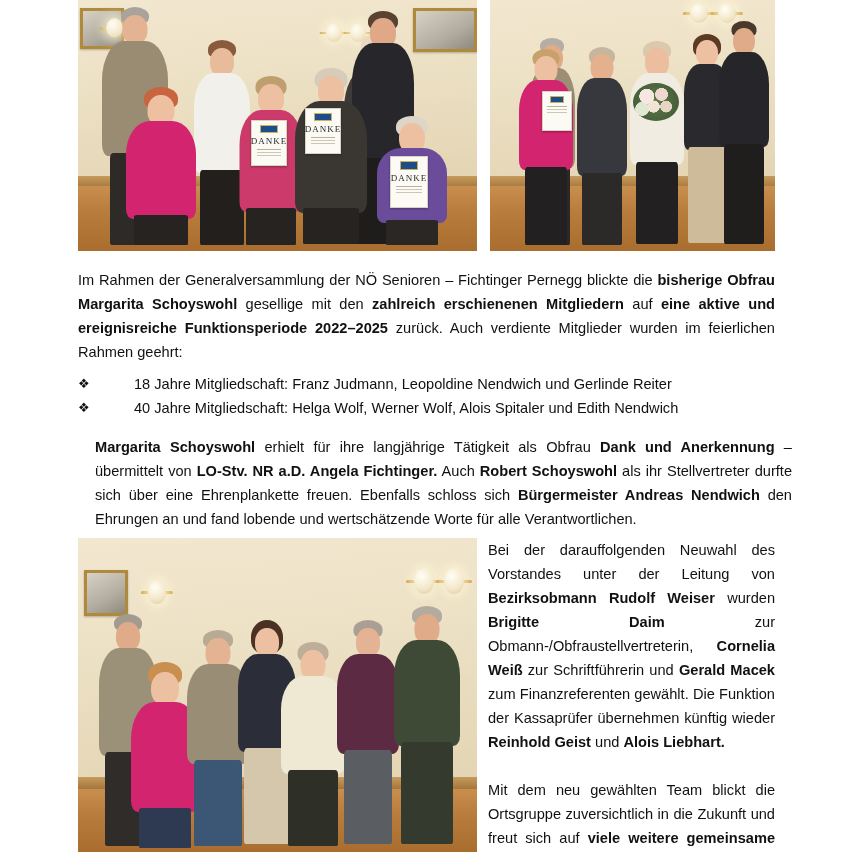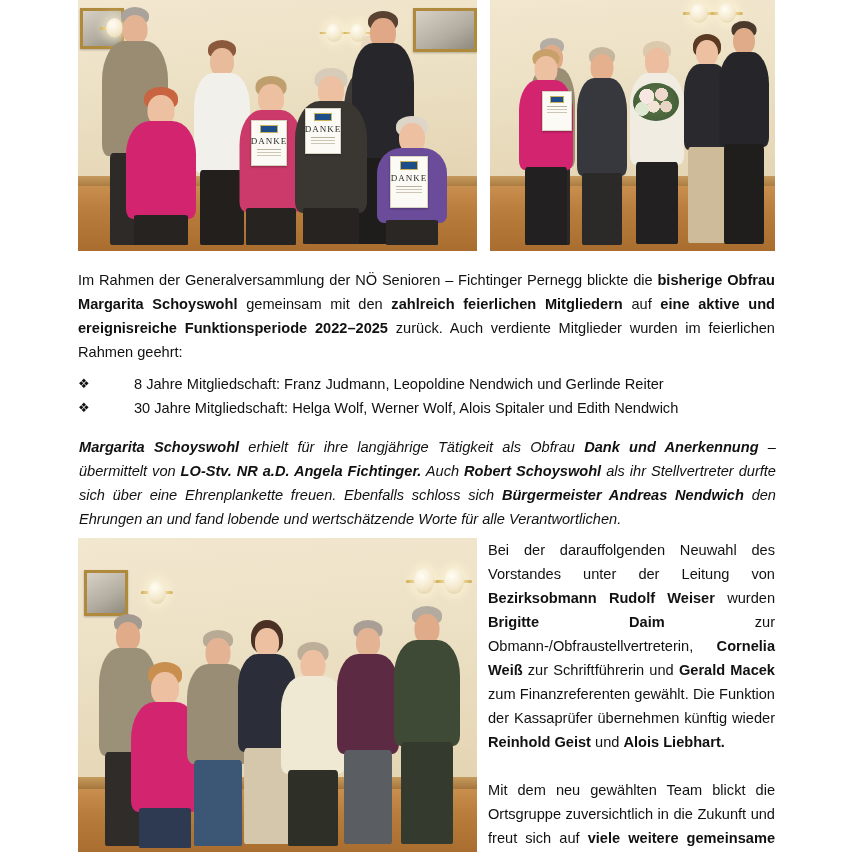--- a/index.html
+++ b/index.html
@@ -336,35 +336,35 @@
       <div class="person" style="left:228px; width:52px; height:238px;">
         <div class="hair" style="top:16px; width:25px; height:17px; background:#4b3a2c;"></div>
         <div class="head" style="top:23px; width:22px; height:26px; background:#e0ab89;"></div>
         <div class="body" style="top:47px; width:50px; height:95px; background:#26262a;"></div>
         <div class="legs" style="top:139px; width:40px; height:100px; background:#1f1e1d;"></div>
       </div>
     </div>
   </div>
 
   <div class="text-block" style="left:78px; top:268px; width:697px;">
-    <p><span>Im Rahmen der Generalversammlung der NÖ Senioren – Fichtinger Pernegg blickte die </span><b>bisherige Obfrau Margarita Schoyswohl</b><span> gemeinsam mit den </span><b>zahlreich feierlichen Mitgliedern</b><span> auf </span><b>eine aktive und ereignisreiche Funktionsperiode 2022–2025</b><span> zurück. Auch verdiente Mitglieder wurden im feierlichen Rahmen geehrt:</span></p>
+    <p><span>Im Rahmen der Generalversammlung der NÖ Senioren – Fichtinger Pernegg blickte die </span><b>bisherige Obfrau Margarita Schoyswohl</b><span> gesellige mit den </span><b>zahlreich erschienenen Mitgliedern</b><span> auf </span><b>eine aktive und ereignisreiche Funktionsperiode 2022–2025</b><span> zurück. Auch verdiente Mitglieder wurden im feierlichen Rahmen geehrt:</span></p>
   </div>
 
   <div class="bullet-list" style="left:78px; top:372px; width:697px;">
     <div class="bullet-row">
       <span class="glyph">❖</span>
-      <span class="btext">8 Jahre Mitgliedschaft: Franz Judmann, Leopoldine Nendwich und Gerlinde Reiter</span>
+      <span class="btext">18 Jahre Mitgliedschaft: Franz Judmann, Leopoldine Nendwich und Gerlinde Reiter</span>
     </div>
     <div class="bullet-row">
       <span class="glyph">❖</span>
-      <span class="btext">30 Jahre Mitgliedschaft: Helga Wolf, Werner Wolf, Alois Spitaler und Edith Nendwich</span>
+      <span class="btext">40 Jahre Mitgliedschaft: Helga Wolf, Werner Wolf, Alois Spitaler und Edith Nendwich</span>
     </div>
   </div>
 
-  <div class="text-block" style="left:79px; top:435px; width:697px;font-style:italic;">
+  <div class="text-block" style="left:95px; top:435px; width:697px;">
     <p><b>Margarita Schoyswohl</b><span> erhielt für ihre langjährige Tätigkeit als Obfrau </span><b>Dank und Anerkennung</b><span> – übermittelt von </span><b>LO-Stv. NR a.D. Angela Fichtinger.</b><span> Auch </span><b>Robert Schoyswohl</b><span> als ihr Stellvertreter durfte sich über eine Ehrenplankette freuen. Ebenfalls schloss sich </span><b>Bürgermeister Andreas Nendwich</b><span> den Ehrungen an und fand lobende und wertschätzende Worte für alle Verantwortlichen.</span></p>
   </div>
 
   <div class="photo" style="left:78px; top:538px; width:399px; height:314px;">
     <div class="scene">
       <div class="wall" style="height:80%;"></div>
       <div class="wainscot" style="top:76%; height:4%;"></div>
       <div class="floor" style="top:80%;"></div>
 
       <div class="framed-pic" style="left:6px; top:32px; width:38px; height:40px;"></div>

